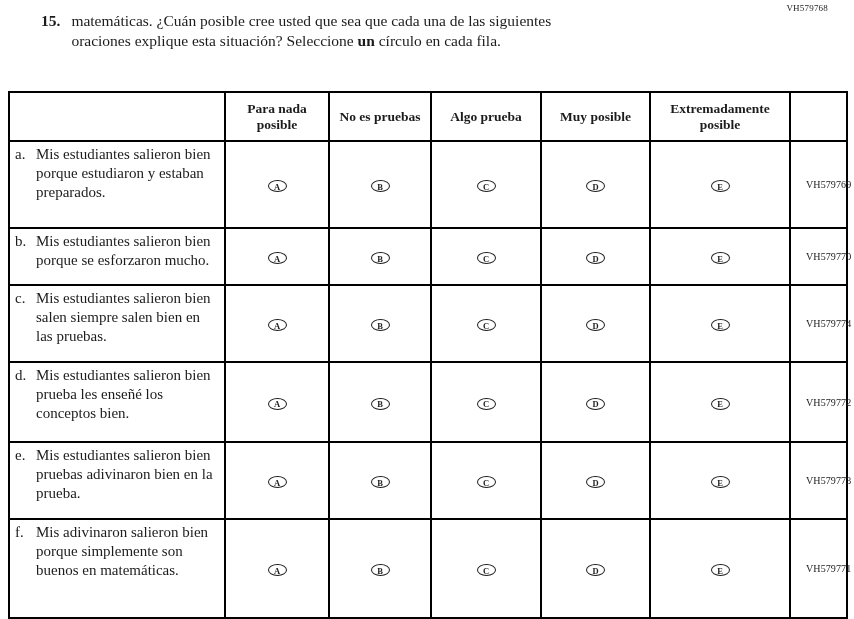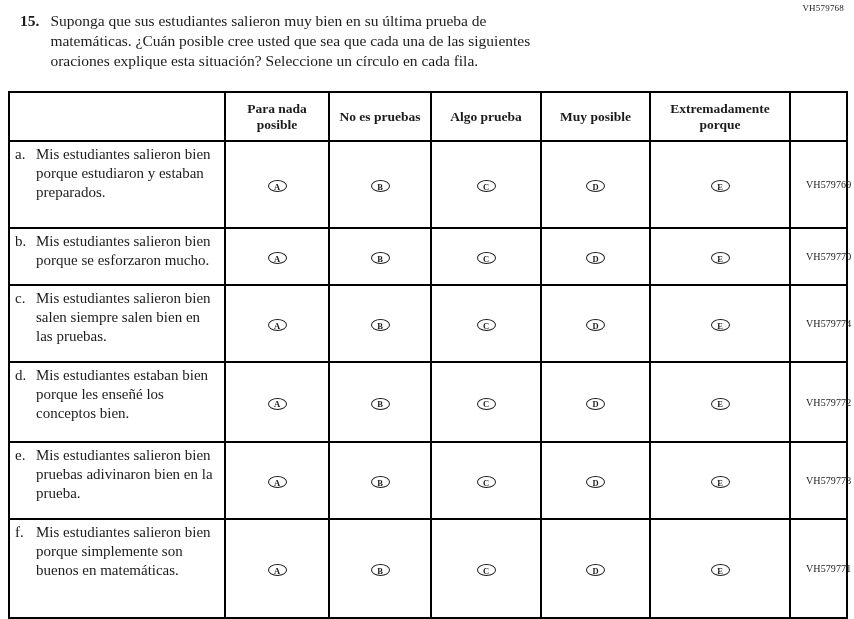--- a/index.html
+++ b/index.html
@@ -11,41 +11,41 @@
     width: 854px;
     height: 619px;
     position: relative;
     font-family: "Liberation Serif", serif;
     color: #1c1c1c;
     overflow: hidden;
   }
   .top-code {
     position: absolute;
     top: 3px;
-    right: 10px;
+    right: 26px;
     font-size: 9px;
     letter-spacing: 0.2px;
     color: #222;
   }
   .question {
     display: flex;
-    margin: 11px 0 0 20px;
+    margin: 11px 0 0 41px;
     width: 640px;
   }
   .qnum {
     font-weight: bold;
     font-size: 15.5px;
     margin-right: 11px;
     line-height: 1.3;
   }
   .qtext {
     font-size: 15.5px;
     line-height: 1.3;
   }
-  .qtext b { font-weight: normal; }
+  .qtext b { font-weight: bold; }
   table.grid {
     position: absolute;
     left: 8px;
     top: 91px;
     width: 838px;
     border-collapse: collapse;
     table-layout: fixed;
     border: 1px solid #0f766e;
   }
   table.grid th, table.grid td {
@@ -103,21 +103,20 @@
   }
 </style>
 </head>
 <body>
 
 <div class="top-code">VH579768</div>
 
 <div class="question">
   <div class="qnum">15.</div>
   <div class="qtext">
-    <div>Suponga que sus estudiantes salieron muy bien en su última prueba de</div>
     <div>matemáticas. ¿Cuán posible cree usted que sea que cada una de las siguientes</div>
     <div><span>oraciones explique esta situación? Seleccione </span><b>un</b><span> círculo en cada fila.</span></div>
   </div>
 </div>
 
 <table class="grid">
   <colgroup>
     <col style="width:216px">
     <col style="width:104px">
     <col style="width:102px">
@@ -126,21 +125,21 @@
     <col style="width:140px">
     <col style="width:57px">
   </colgroup>
   <thead>
     <tr>
       <th class="hdr"></th>
       <th class="hdr">Para nada posible</th>
       <th class="hdr">No es pruebas</th>
       <th class="hdr">Algo prueba</th>
       <th class="hdr">Muy posible</th>
-      <th class="hdr">Extremadamente porque</th>
+      <th class="hdr">Extremadamente posible</th>
       <th class="hdr"></th>
     </tr>
   </thead>
   <tbody>
     <tr style="height:87px">
       <td class="statement">
         <div class="stmt-row">
           <span class="row-label">a.</span>
           <span class="stmt-text">Mis estudiantes salieron bien porque estudiaron y estaban preparados.</span>
         </div>
@@ -177,21 +176,21 @@
       <td class="choice"><span class="bubble">B</span></td>
       <td class="choice"><span class="bubble">C</span></td>
       <td class="choice"><span class="bubble">D</span></td>
       <td class="choice"><span class="bubble">E</span></td>
       <td class="code">VH579774</td>
     </tr>
     <tr style="height:80px">
       <td class="statement">
         <div class="stmt-row">
           <span class="row-label">d.</span>
-          <span class="stmt-text">Mis estudiantes estaban bien porque les enseñé los conceptos bien.</span>
+          <span class="stmt-text">Mis estudiantes salieron bien prueba les enseñé los conceptos bien.</span>
         </div>
       </td>
       <td class="choice"><span class="bubble">A</span></td>
       <td class="choice"><span class="bubble">B</span></td>
       <td class="choice"><span class="bubble">C</span></td>
       <td class="choice"><span class="bubble">D</span></td>
       <td class="choice"><span class="bubble">E</span></td>
       <td class="code">VH579772</td>
     </tr>
     <tr style="height:77px">
@@ -205,21 +204,21 @@
       <td class="choice"><span class="bubble">B</span></td>
       <td class="choice"><span class="bubble">C</span></td>
       <td class="choice"><span class="bubble">D</span></td>
       <td class="choice"><span class="bubble">E</span></td>
       <td class="code">VH579773</td>
     </tr>
     <tr style="height:99px">
       <td class="statement">
         <div class="stmt-row">
           <span class="row-label">f.</span>
-          <span class="stmt-text">Mis estudiantes salieron bien porque simplemente son buenos en matemáticas.</span>
+          <span class="stmt-text">Mis adivinaron salieron bien porque simplemente son buenos en matemáticas.</span>
         </div>
       </td>
       <td class="choice"><span class="bubble">A</span></td>
       <td class="choice"><span class="bubble">B</span></td>
       <td class="choice"><span class="bubble">C</span></td>
       <td class="choice"><span class="bubble">D</span></td>
       <td class="choice"><span class="bubble">E</span></td>
       <td class="code">VH579771</td>
     </tr>
   </tbody>

